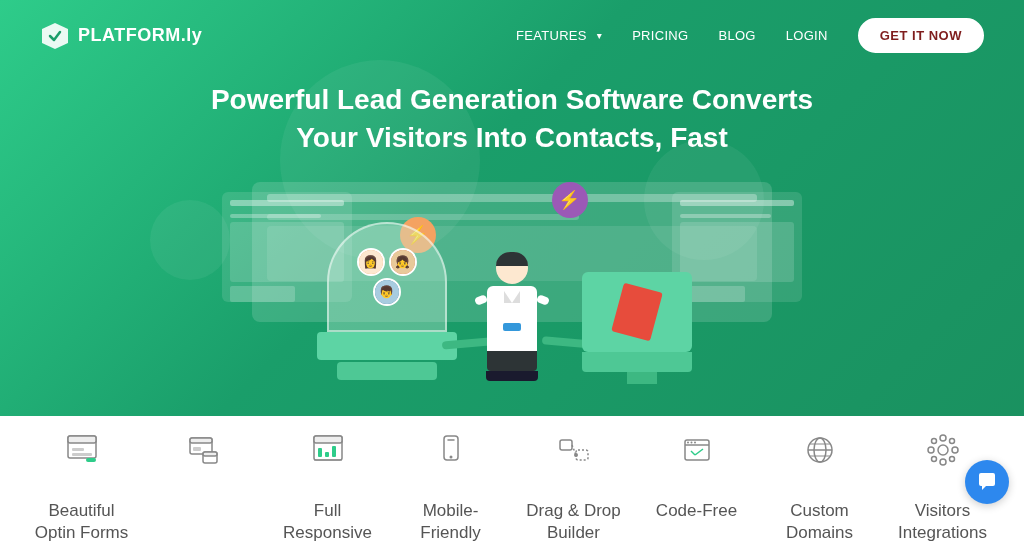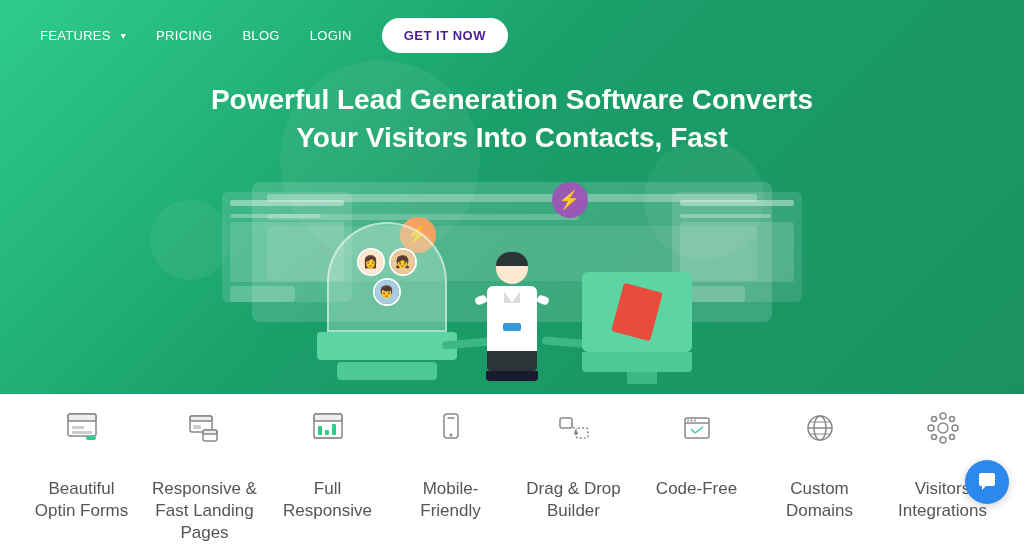--- a/index.html
+++ b/index.html
@@ -69,21 +69,21 @@
       display: flex;
       align-items: center;
       gap: 10px;
     }
     .nav-link .chevron {
       font-size: 10px;
     }
 
     .cta-btn {
       background: white;
-      color: #4c1d95;
+      color: #7f1d1d;
       border: 2px solid white;
       border-radius: 25px;
       padding: 8px 20px;
       font-size: 13px;
       font-weight: 700;
       cursor: pointer;
       letter-spacing: 0.5px;
     }
 
     
@@ -395,20 +395,27 @@
 </head>
 <body>
 
 <div class="page-wrapper">
 
   <div class="bg-circle bg-circle-1"></div>
   <div class="bg-circle bg-circle-2"></div>
   <div class="bg-circle bg-circle-3"></div>
 
   <nav class="navbar">
+    <div class="logo-area">
+      <svg class="logo-icon" viewBox="0 0 30 30" fill="none">
+        <polygon points="15,2 28,8 28,22 15,28 2,22 2,8" fill="white" opacity="0.9"></polygon>
+        <path d="M10 15 L14 19 L20 11" stroke="#1a9e6a" stroke-width="2.5" stroke-linecap="round" stroke-linejoin="round" fill="none"></path>
+      </svg>
+      <span class="logo-text">PLATFORM.ly</span>
+    </div>
 
     <div class="nav-links">
       <a class="nav-link">
         <span>FEATURES</span>
         <span class="chevron">▾</span>
       </a>
       <a class="nav-link">
         <span>PRICING</span>
       </a>
       <a class="nav-link">
@@ -521,21 +528,20 @@
     <div class="feature-item">
       <div class="feature-icon-area">
         <svg class="feat-svg" viewBox="0 0 36 36" fill="none">
           <rect x="3" y="6" width="22" height="16" rx="2" stroke="#888" stroke-width="1.5" fill="none"></rect>
           <rect x="3" y="6" width="22" height="5" rx="2" stroke="#888" stroke-width="1.5" fill="#eee"></rect>
           <rect x="6" y="15" width="8" height="4" rx="1" fill="#ccc"></rect>
           <rect x="16" y="20" width="14" height="11" rx="2" stroke="#888" stroke-width="1.5" fill="none"></rect>
           <rect x="16" y="20" width="14" height="4" rx="2" stroke="#888" stroke-width="1.5" fill="#eee"></rect>
         </svg>
       </div>
-      <span class="feature-label">Responsive &amp; Fast Landing Pages</span>
     </div>
 
     <div class="feature-item">
       <div class="feature-icon-area">
         <svg class="feat-svg" viewBox="0 0 36 36" fill="none">
           <rect x="4" y="4" width="28" height="24" rx="2" stroke="#888" stroke-width="1.5" fill="none"></rect>
           <rect x="4" y="4" width="28" height="7" rx="2" stroke="#888" stroke-width="1.5" fill="#eee"></rect>
           <rect x="8" y="16" width="4" height="9" rx="1" fill="#2ecc8a"></rect>
           <rect x="15" y="20" width="4" height="5" rx="1" fill="#2ecc8a"></rect>
           <rect x="22" y="14" width="4" height="11" rx="1" fill="#2ecc8a"></rect>

